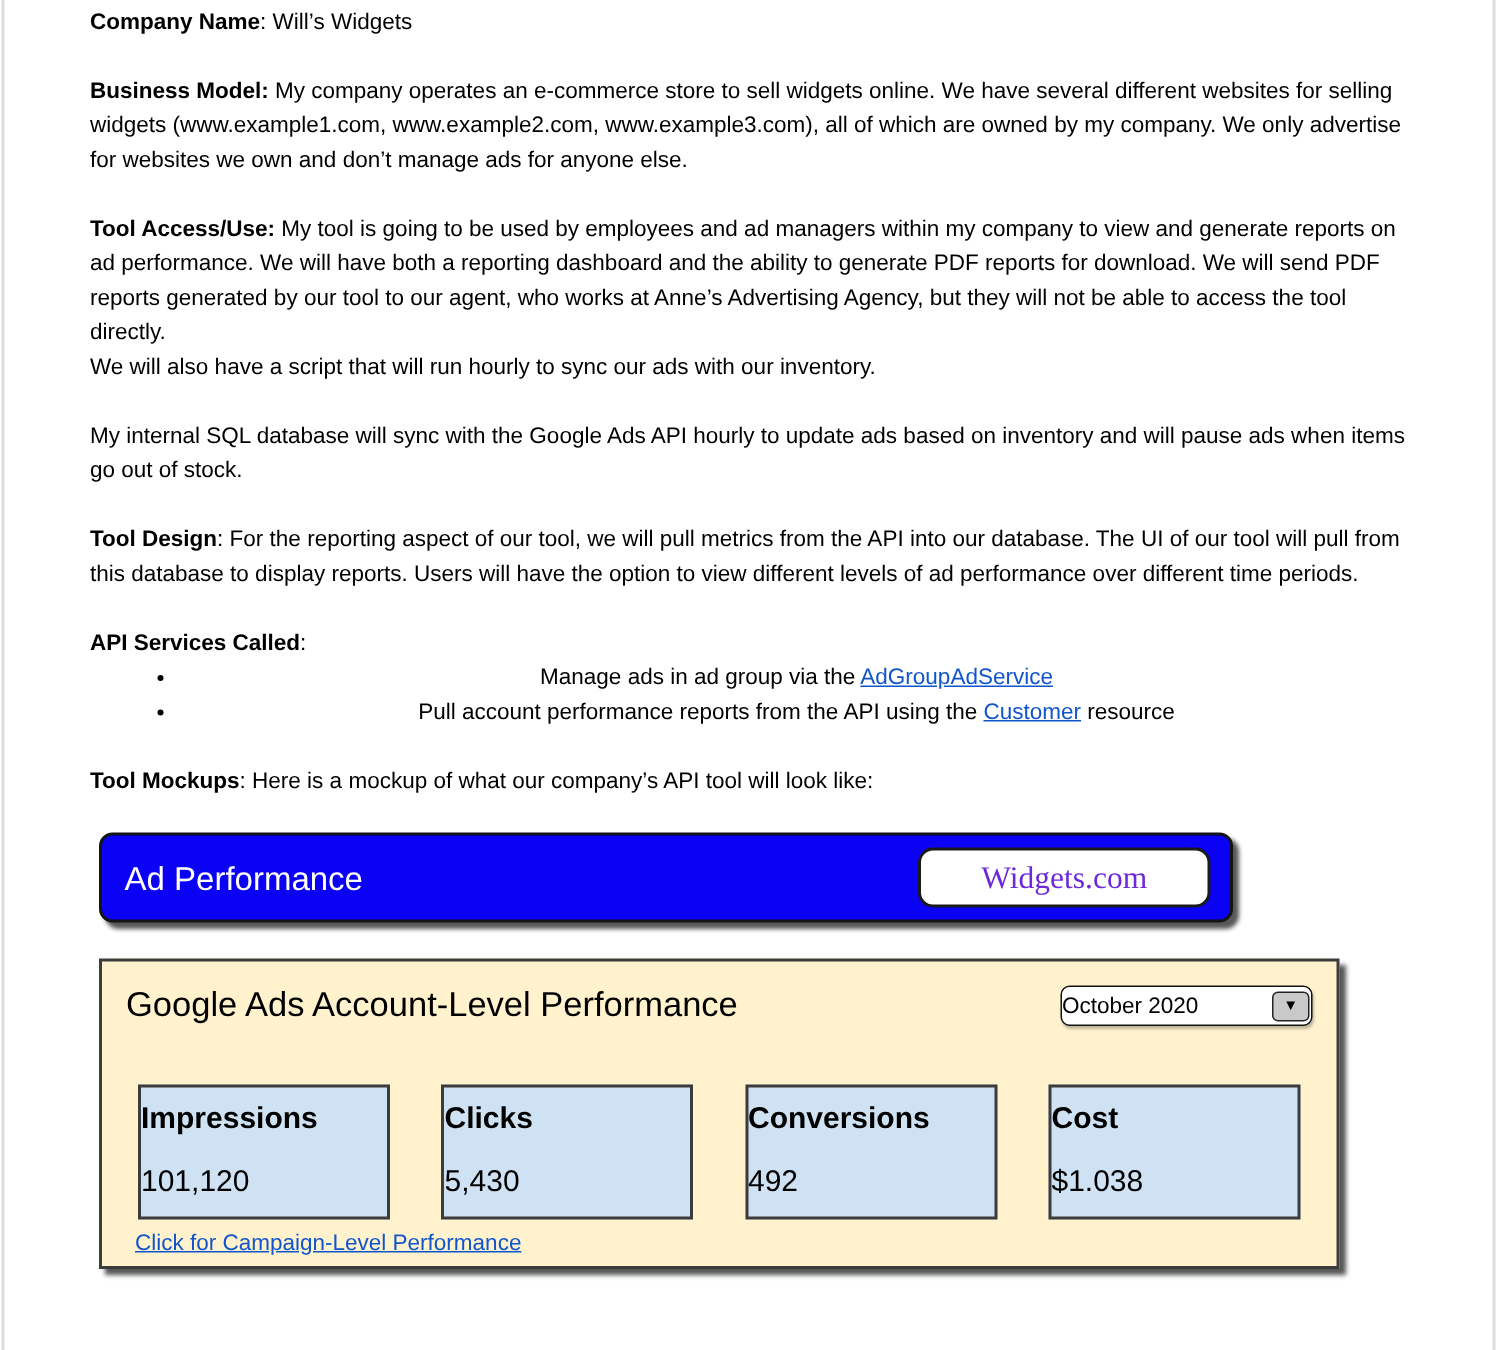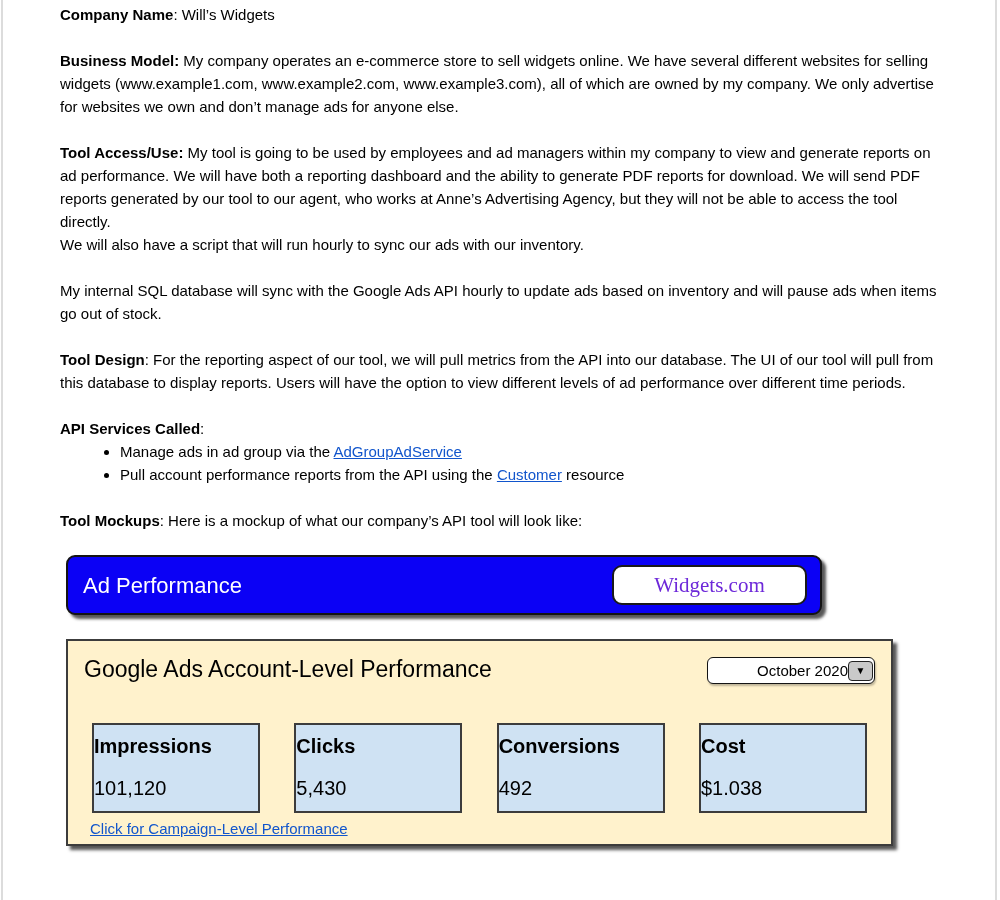--- a/index.html
+++ b/index.html
@@ -18,21 +18,21 @@
   }
   .page-edge{position:absolute;top:0;bottom:0;width:2px;background:#dcdcdc;}
   .page-edge.left{left:1px;}
   .page-edge.right{left:995px;}
 
   .doc{position:absolute;left:60px;top:3px;width:882px;font-size:15px;line-height:23px;}
   .para{margin:0 0 23px 0;}
   .para.tight{margin:0;}
   .para b{font-weight:bold;}
 
-  ul.services{margin:0 0 23px 0;padding:0 0 0 60px;list-style:disc outside;}
+  ul.services{margin:0 0 23px 0;padding:0 0 0 60px;list-style:disc outside;text-align:center;}
   ul.services li{line-height:23px;}
   a.doclink{color:var(--link-blue);text-decoration:underline;cursor:pointer;}
 
   
   .mock-header{
     width:756px;height:60px;margin-left:6px;margin-bottom:24px;
     background:var(--bar-blue);
     border:2px solid #141414;border-radius:9px;
     box-shadow:4px 4px 3px rgba(45,45,45,0.8);
     display:flex;align-items:center;justify-content:space-between;
@@ -52,21 +52,21 @@
     border:2px solid #3c3c3c;
     box-shadow:4px 4px 3px rgba(45,45,45,0.8);
   }
   .panel-title{position:absolute;left:16px;top:14px;font-size:23px;line-height:28px;}
   .dropdown{
     position:absolute;top:16px;right:16px;width:168px;height:27px;
     background:#fff;border:1.5px solid #141414;border-radius:6px;
     display:flex;align-items:center;
     box-shadow:1px 2px 2px rgba(0,0,0,0.25);cursor:pointer;
   }
-  .dd-value{flex:1;text-align:right;font-size:15px;}
+  .dd-value{flex:1;text-align:left;font-size:15px;}
   .dd-btn{
     width:25px;height:20px;margin-right:1px;flex:0 0 auto;
     background:#c9c9c9;border:1.5px solid #222;border-radius:4px;
     display:flex;align-items:center;justify-content:center;cursor:pointer;
   }
   .dd-arrow{font-size:10px;line-height:1;}
 
   .cards{position:absolute;left:24px;right:24px;top:82px;display:flex;justify-content:space-between;}
   .card{
     width:168px;height:90px;background:var(--card-bg);

